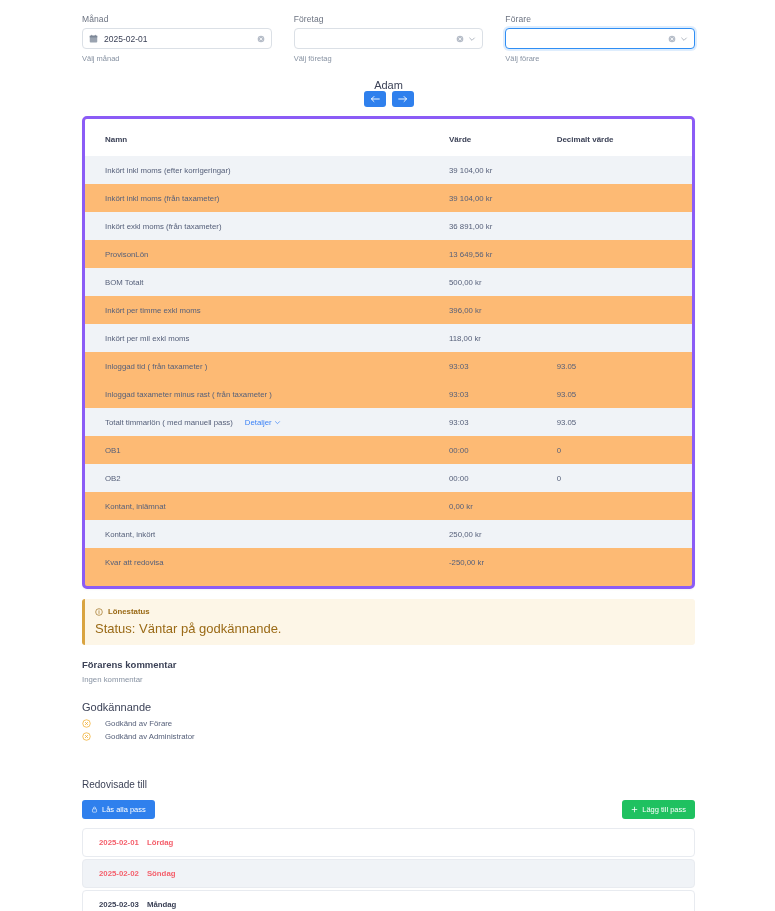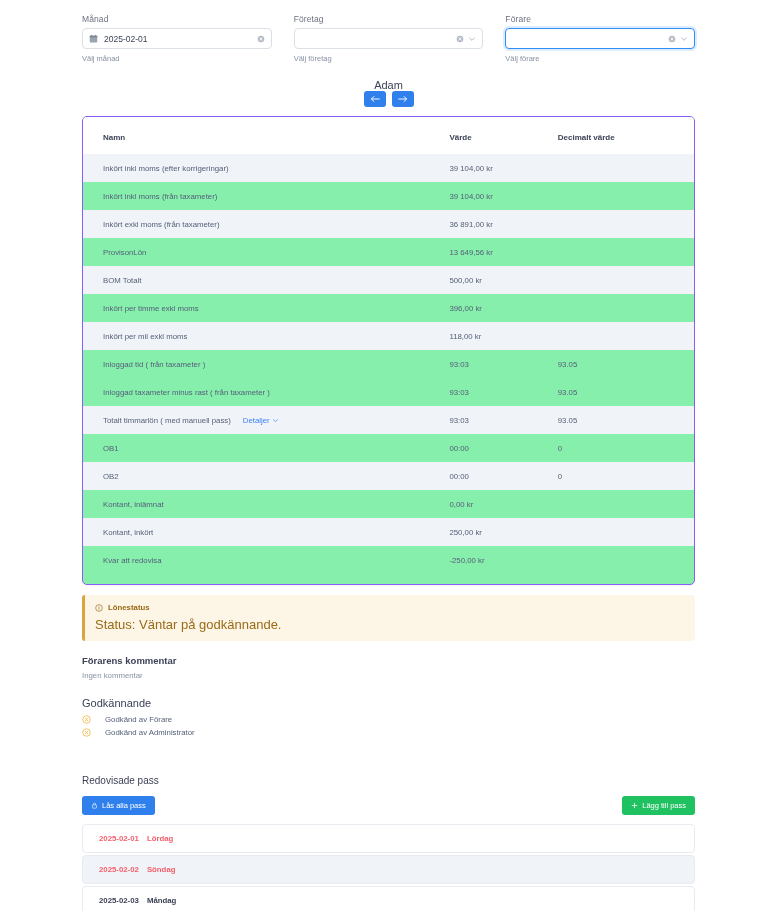--- a/index.html
+++ b/index.html
@@ -72,22 +72,22 @@
     border-radius: 3px;
     border: none;
     display: flex; align-items: center; justify-content: center;
     cursor: pointer;
   }
   .nav-btn svg { width: 11px; height: 8px; display:block; }
 
   
   .card {
     margin: 9px 80px 0 82px;
-    background: #86efac;
-    border: 1px solid #8b5cf6;
+    background: #fdba74;
+    border: 3px solid #8b5cf6;
     border-radius: 5px;
     box-shadow: 0 1px 2px rgba(16,24,40,.045);
     overflow: hidden;
     padding-bottom: 10px;
   }
   table.data { width: 100%; border-collapse: collapse; table-layout: fixed; }
   table.data th {
     text-align: left;
     font-size: 8px;
     font-weight: bold;
@@ -373,21 +373,21 @@
         </div>
         <div class="appr-row">
           <svg viewBox="0 0 12 12">
             <circle cx="6" cy="6" r="5" fill="none" stroke="#f0ad2e" stroke-width="1"></circle>
             <path d="M4.4 4.4l3.2 3.2M7.6 4.4L4.4 7.6" stroke="#f0ad2e" stroke-width="1" stroke-linecap="round"></path>
           </svg>
           <span class="appr-text">Godkänd av Administrator</span>
         </div>
       </div>
 
-    <div class="rp-head">Redovisade pass</div>
+    <div class="rp-head">Redovisade till</div>
 
     <div class="btn-row">
       <button class="btn blue">
         <svg viewBox="0 0 12 12">
           <rect x="2.5" y="5" width="7" height="5.5" rx="1" fill="none" stroke="#ffffff" stroke-width="1"></rect>
           <path d="M4.2 5V3.6a1.8 1.8 0 0 1 3.6 0V5" fill="none" stroke="#ffffff" stroke-width="1"></path>
         </svg>
         <span>Lås alla pass</span>
       </button>
       <button class="btn green">

